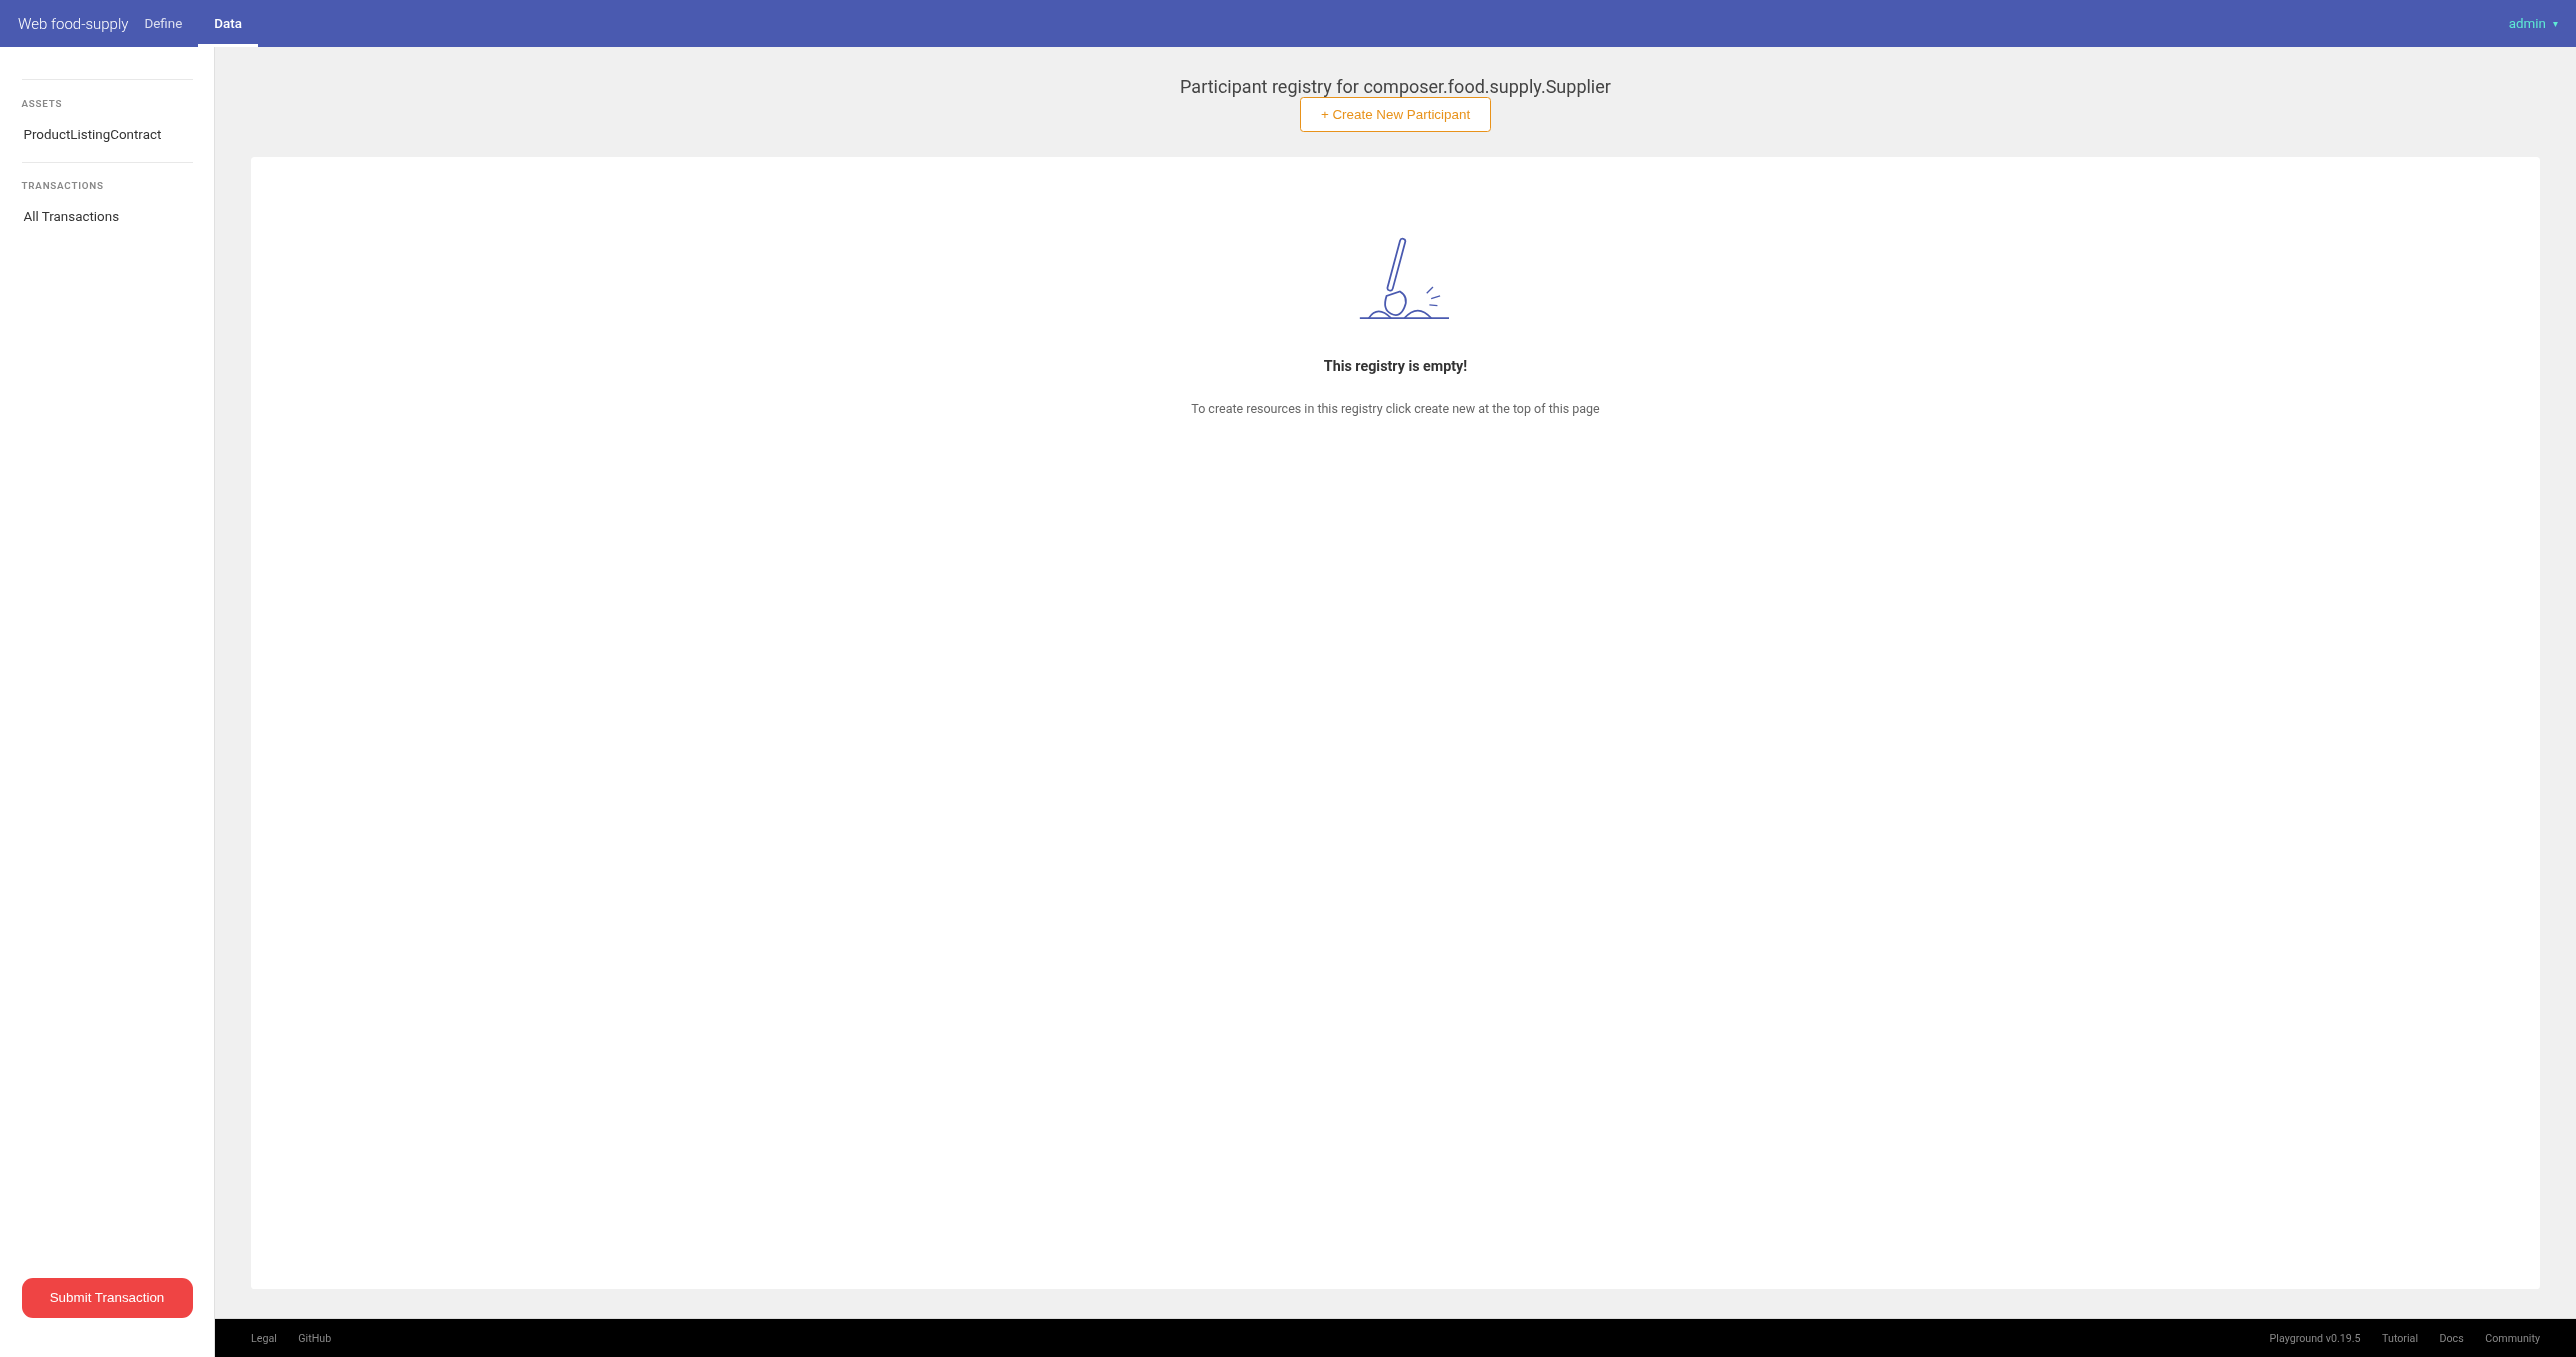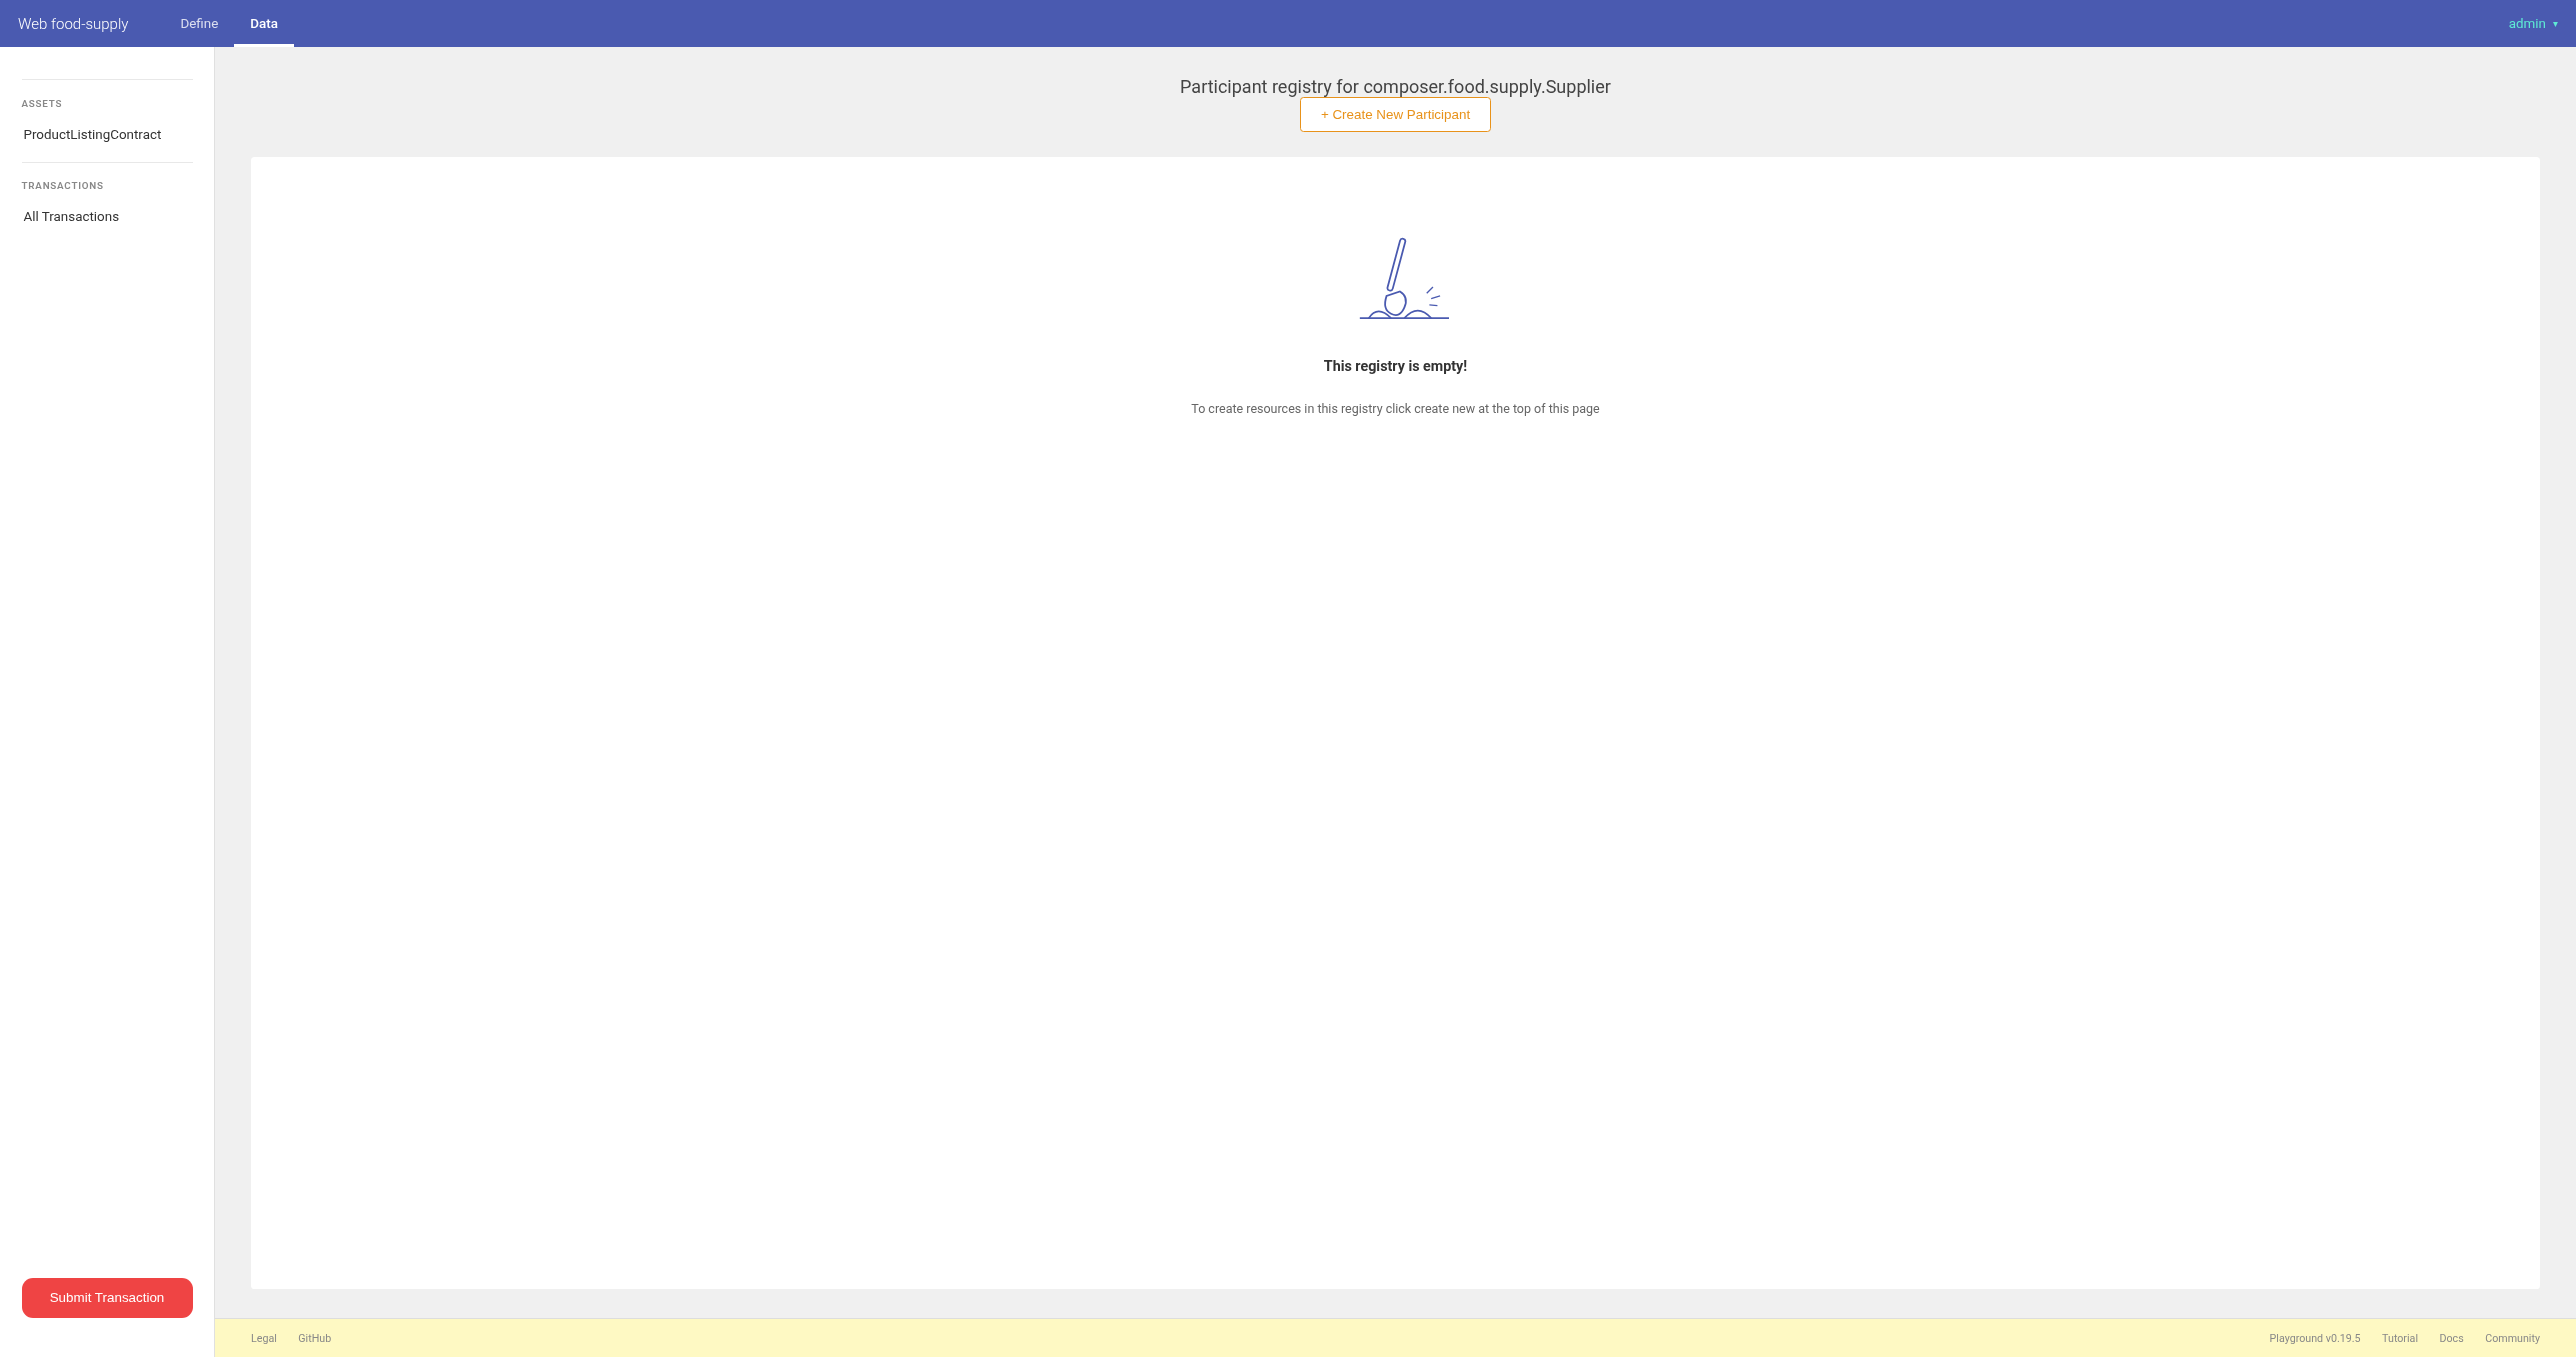--- a/index.html
+++ b/index.html
@@ -11,21 +11,20 @@
       display: flex;
       align-items: center;
       padding: 0 18px;
       height: 47px;
       flex-shrink: 0;
     }
     .top-nav-brand {
       color: white;
       font-size: 15px;
       font-weight: 500;
-      margin-right: 36px;
     }
     .top-nav-brand span { font-weight: 300; }
     .top-nav-links {
       display: flex;
       gap: 0;
       flex: 1;
     }
     .nav-link {
       color: rgba(255,255,255,0.8);
       text-decoration: none;
@@ -194,21 +193,21 @@
       margin-bottom: 27px;
     }
     .empty-desc {
       font-size: 12.5px;
       color: #666;
       text-align: center;
     }
 
     
     .page-footer {
-      background: #fef9c3;
+      background: #000000;
       border-top: 0.9px solid #ddd;
       padding: 12.5px 36px;
       display: flex;
       justify-content: space-between;
       font-size: 10.7px;
       color: #888;
       flex-shrink: 0;
     }
     .footer-left { display: flex; gap: 21.5px; }
     .footer-right { display: flex; gap: 21.5px; align-items: center; }

